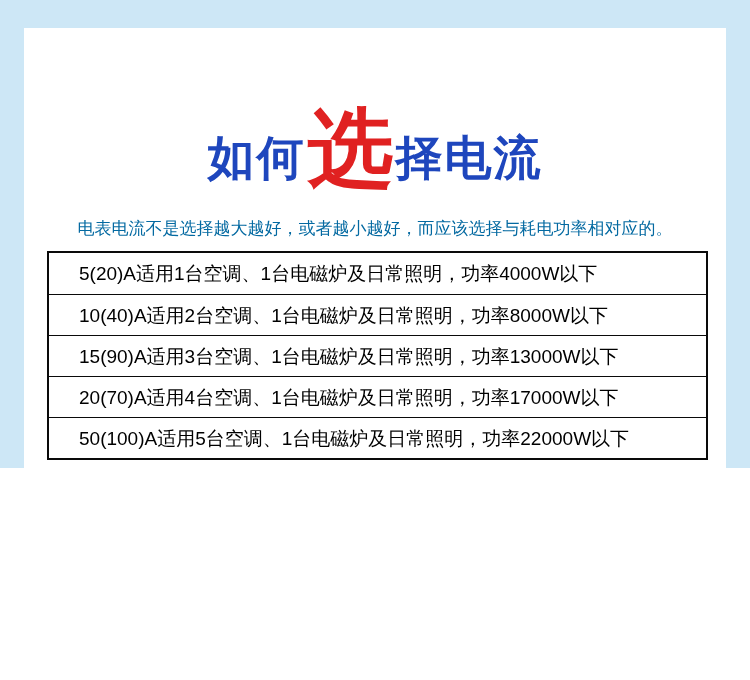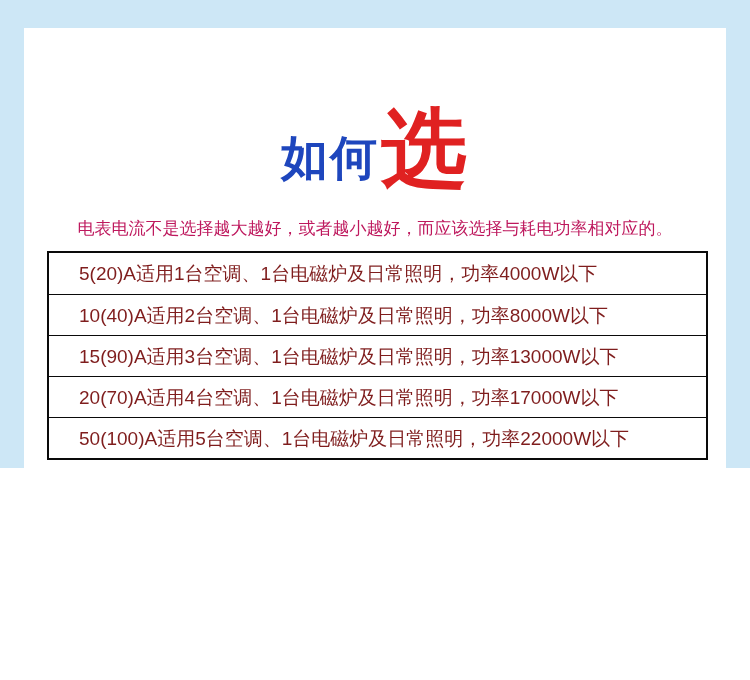--- a/index.html
+++ b/index.html
@@ -53,57 +53,58 @@
     font-size: 86px;
     font-weight: 900;
     line-height: 0.95;
     margin: 0 2px;
     position: relative;
     top: 4px;
   }
   .intro {
     margin-top: 30px;
     text-align: center;
-    color: #be185d;
+    color: #0369a1;
     font-size: 17px;
     line-height: 26px;
   }
   .intro-line {
     white-space: nowrap;
   }
   .current-table {
     width: 661px;
     margin: 9px auto 0 23px;
     border: 2px solid #0a0a0a;
     box-sizing: border-box;
   }
   .current-row {
     height: 41px;
     line-height: 41px;
     padding-left: 30px;
     font-size: 19px;
-    color: #7f1d1d;
+    color: #000000;
     white-space: nowrap;
     overflow: hidden;
     box-sizing: border-box;
   }
   .current-row + .current-row {
     border-top: 1.5px solid #0a0a0a;
   }
 </style>
 </head>
 <body>
 
 <div class="page">
   <div class="blue-section">
     <div class="card">
 
       <div class="title-row">
         <span class="title-blue">如何</span>
         <span class="title-red">选</span>
+        <span class="title-blue">择电流</span>
       </div>
 
       <div class="intro">
         <div class="intro-line">电表电流不是选择越大越好，或者越小越好，而应该选择与耗电功率相对应的。</div>
       </div>
 
       <div class="current-table">
         <div class="current-row">5(20)A适用1台空调、1台电磁炉及日常照明，功率4000W以下</div>
         <div class="current-row">10(40)A适用2台空调、1台电磁炉及日常照明，功率8000W以下</div>
         <div class="current-row">15(90)A适用3台空调、1台电磁炉及日常照明，功率13000W以下</div>

